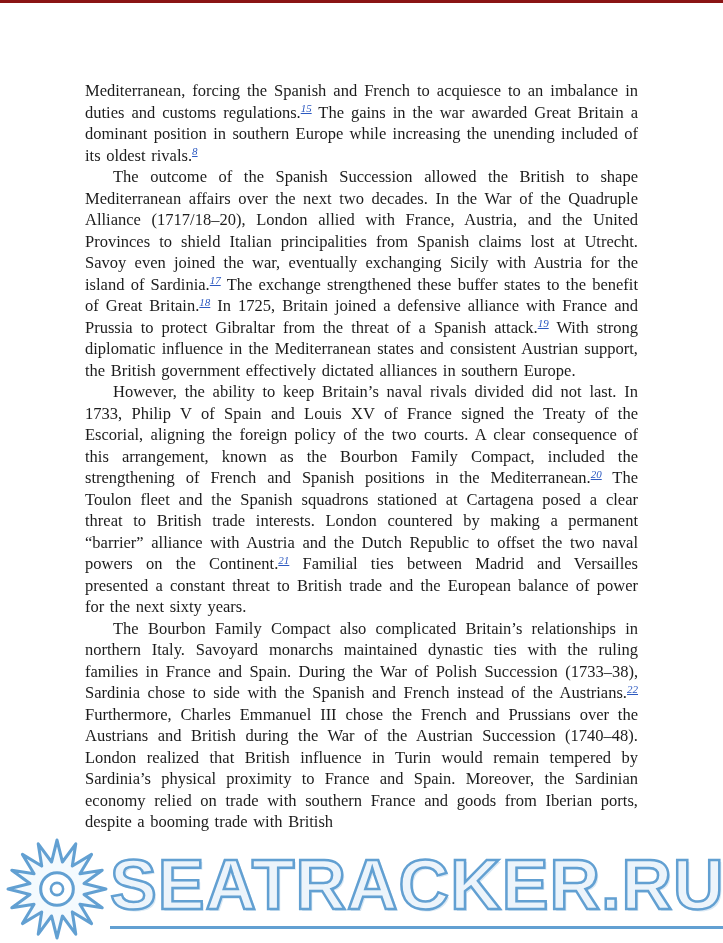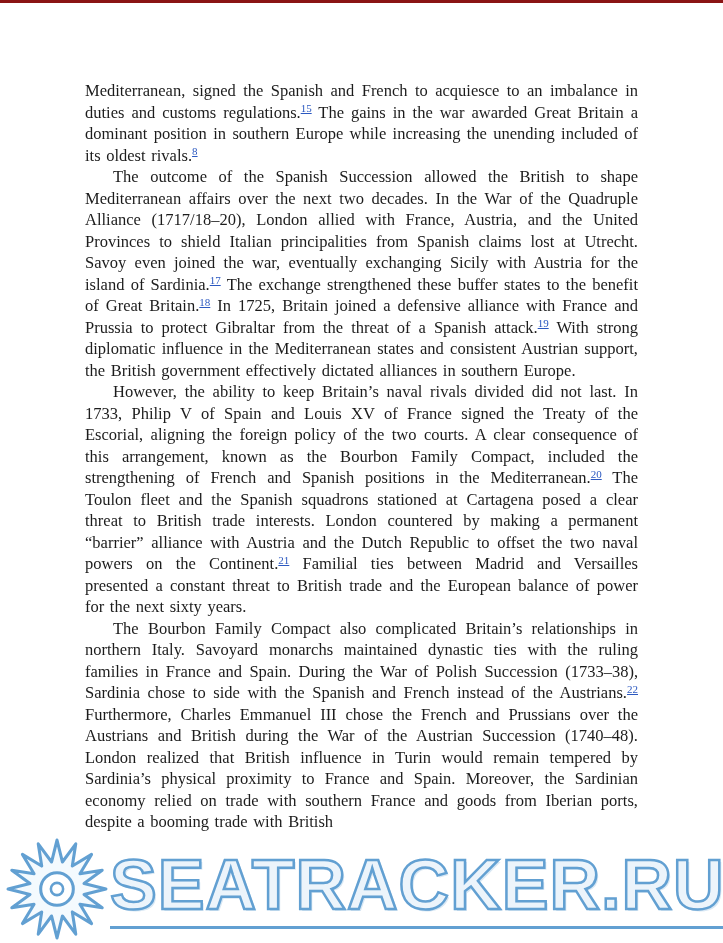--- a/index.html
+++ b/index.html
@@ -37,20 +37,21 @@
   }
   .text-block p.indent {
     text-indent: 28px;
   }
   sup.fn {
     font-size: 11px;
     line-height: 0;
     vertical-align: baseline;
     position: relative;
     top: -5.5px;
+    font-style: italic;
   }
   a.footnote {
     color: var(--footnote-blue, #2b58c0);
     text-decoration: underline;
     cursor: pointer;
   }
   .watermark {
     position: absolute;
     left: 6px;
     right: 0;
@@ -91,21 +92,21 @@
     width: 100%;
   }
 </style>
 </head>
 <body>
 
 <div class="page">
   <div class="top-bar"></div>
 
   <div class="text-block">
-      <p class=""><span>Mediterranean, signed the Spanish and French to acquiesce to an imbalance in duties and customs regulations.</span><sup class="fn"><a class="footnote">15</a></sup><span> The gains in the war awarded Great Britain a dominant position in southern Europe while increasing the unending included of its oldest rivals.</span><sup class="fn"><a class="footnote">8</a></sup></p>
+      <p class=""><span>Mediterranean, forcing the Spanish and French to acquiesce to an imbalance in duties and customs regulations.</span><sup class="fn"><a class="footnote">15</a></sup><span> The gains in the war awarded Great Britain a dominant position in southern Europe while increasing the unending included of its oldest rivals.</span><sup class="fn"><a class="footnote">8</a></sup></p>
       <p class="indent"><span>The outcome of the Spanish Succession allowed the British to shape Mediterranean affairs over the next two decades. In the War of the Quadruple Alliance (1717/18–20), London allied with France, Austria, and the United Provinces to shield Italian principalities from Spanish claims lost at Utrecht. Savoy even joined the war, eventually exchanging Sicily with Austria for the island of Sardinia.</span><sup class="fn"><a class="footnote">17</a></sup><span> The exchange strengthened these buffer states to the benefit of Great Britain.</span><sup class="fn"><a class="footnote">18</a></sup><span> In 1725, Britain joined a defensive alliance with France and Prussia to protect Gibraltar from the threat of a Spanish attack.</span><sup class="fn"><a class="footnote">19</a></sup><span> With strong diplomatic influence in the Mediterranean states and consistent Austrian support, the British government effectively dictated alliances in southern Europe.</span></p>
       <p class="indent"><span>However, the ability to keep Britain’s naval rivals divided did not last. In 1733, Philip V of Spain and Louis XV of France signed the Treaty of the Escorial, aligning the foreign policy of the two courts. A clear consequence of this arrangement, known as the Bourbon Family Compact, included the strengthening of French and Spanish positions in the Mediterranean.</span><sup class="fn"><a class="footnote">20</a></sup><span> The Toulon fleet and the Spanish squadrons stationed at Cartagena posed a clear threat to British trade interests. London countered by making a permanent “barrier” alliance with Austria and the Dutch Republic to offset the two naval powers on the Continent.</span><sup class="fn"><a class="footnote">21</a></sup><span> Familial ties between Madrid and Versailles presented a constant threat to British trade and the European balance of power for the next sixty years.</span></p>
       <p class="indent"><span>The Bourbon Family Compact also complicated Britain’s relationships in northern Italy. Savoyard monarchs maintained dynastic ties with the ruling families in France and Spain. During the War of Polish Succession (1733–38), Sardinia chose to side with the Spanish and French instead of the Austrians.</span><sup class="fn"><a class="footnote">22</a></sup><span> Furthermore, Charles Emmanuel III chose the French and Prussians over the Austrians and British during the War of the Austrian Succession (1740–48). London realized that British influence in Turin would remain tempered by Sardinia’s physical proximity to France and Spain. Moreover, the Sardinian economy relied on trade with southern France and goods from Iberian ports, despite a booming trade with British</span></p>
     </div>
 
   <div class="watermark">
     <svg class="sun" viewBox="0 0 100 100" aria-hidden="true">
       <polygon points="98,50 76.5,55.3 94.3,68.4 72.5,65 83.9,83.9 65,72.5 68.4,94.3 55.3,76.5 50,98 44.7,76.5 31.6,94.3 35,72.5 16.1,83.9 27.5,65 5.7,68.4 23.5,55.3 2,50 23.5,44.7 5.7,31.6 27.5,35 16.1,16.1 35,27.5 31.6,5.7 44.7,23.5 50,2 55.3,23.5 68.4,5.7 65,27.5 83.9,16.1 72.5,35 94.3,31.6 76.5,44.7" fill="#f4fafe" stroke="#5a9bd0" stroke-width="3" stroke-linejoin="round"></polygon>
       <circle cx="50" cy="50" r="16" fill="#ffffff" stroke="#5a9bd0" stroke-width="3"></circle>
       <circle cx="50" cy="50" r="6" fill="none" stroke="#5a9bd0" stroke-width="2.5"></circle>

